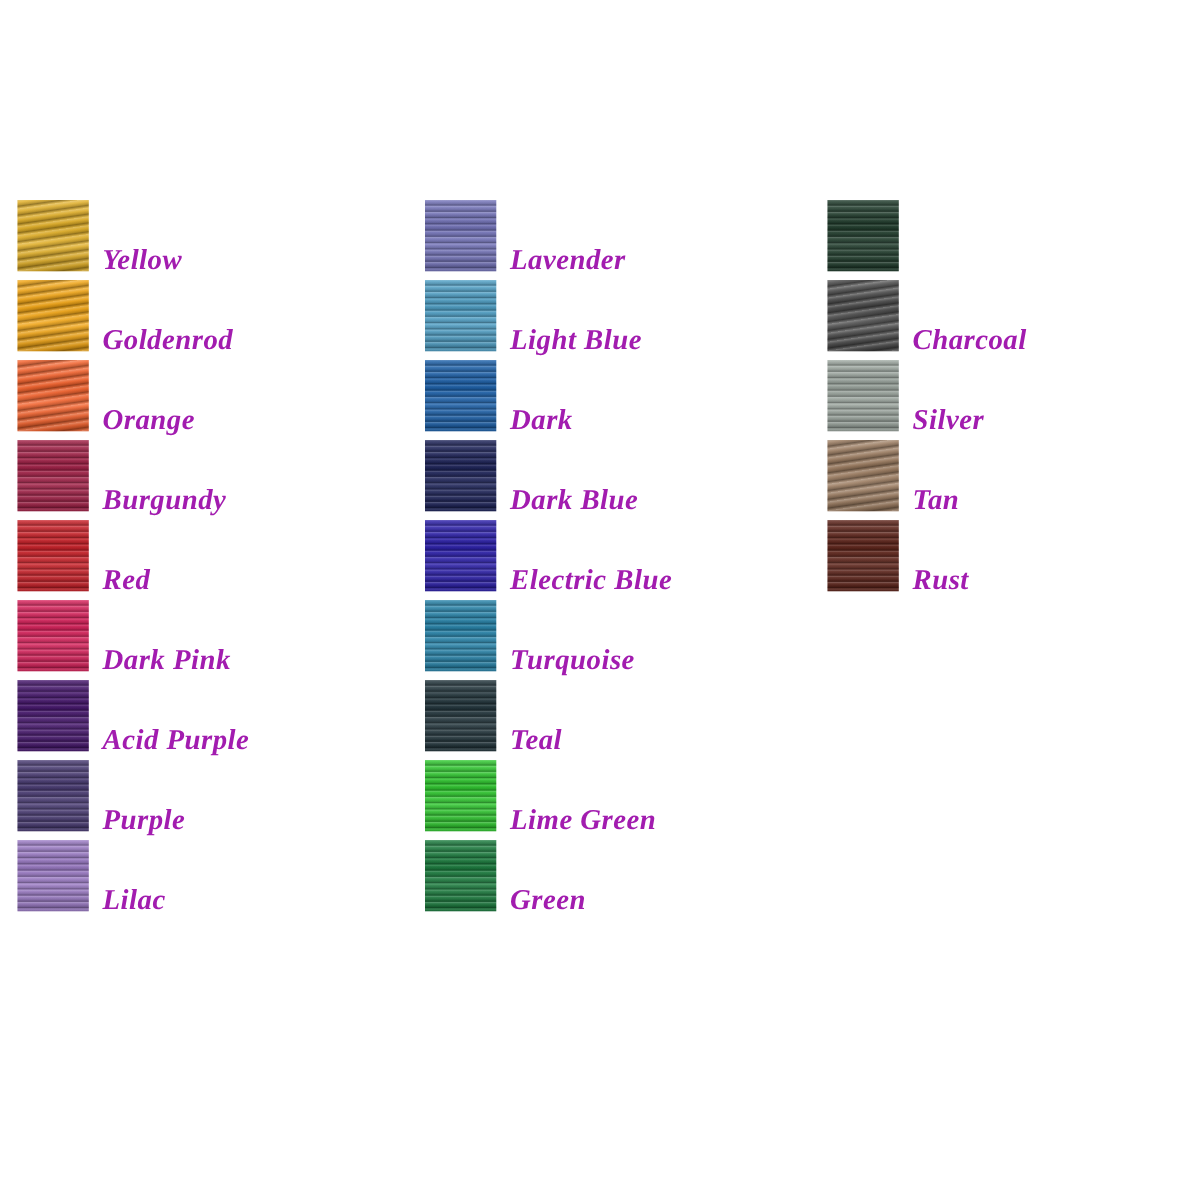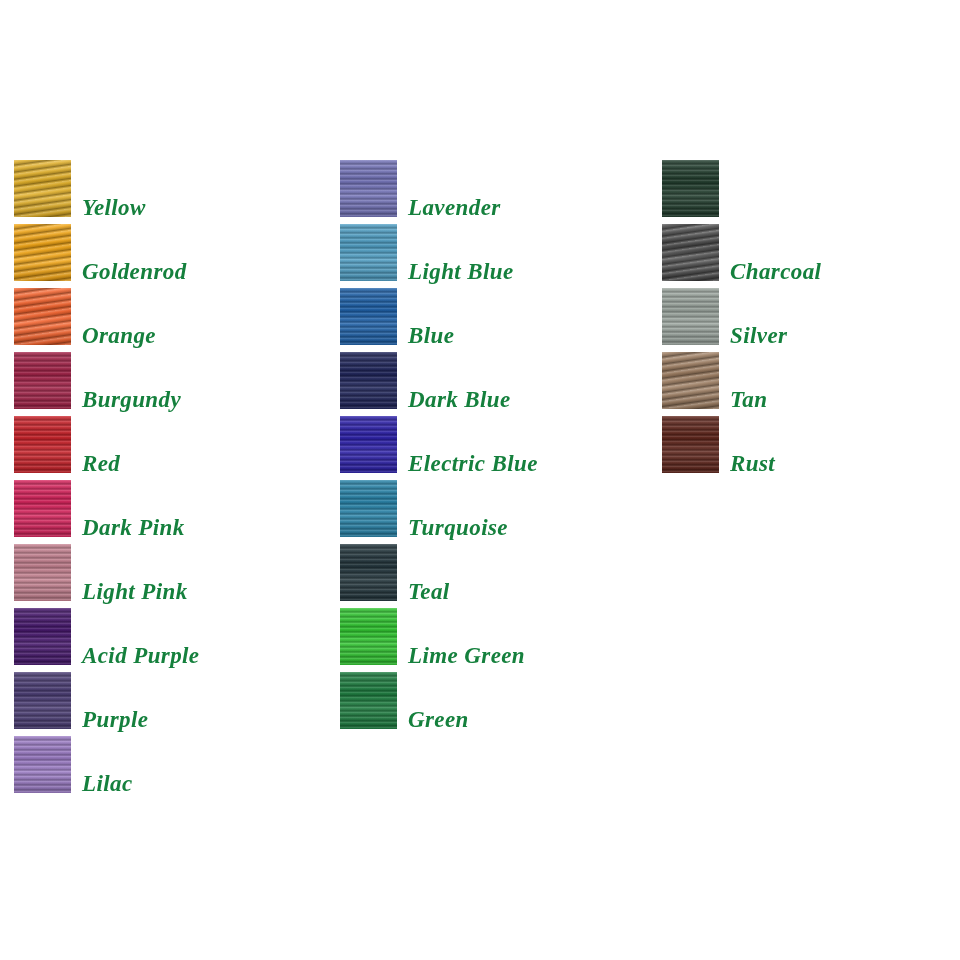--- a/index.html
+++ b/index.html
@@ -95,21 +95,21 @@
       rgba(0,0,0,0.16) 3px,
       rgba(0,0,0,0.28) 4px
     );
   }
 
   .swatch-label {
     position: absolute;
     left: 68px;
     bottom: 4px;
     white-space: pre;
-    color: #15803d;
+    color: #a21caf;
     font-family: "Liberation Serif", "DejaVu Serif", serif;
     font-style: italic;
     font-weight: bold;
     font-size: 23px;
     line-height: 25px;
     letter-spacing: 0.4px;
   }
   .swatch-row.tall { height: 70px; }
   .swatch-row.tall .swatch-label {
     bottom: -22px;
@@ -162,27 +162,20 @@
         <div class="swatch-label">Red</div>
       </div>
       <div class="swatch-row">
         <div class="swatch" style="background-color: rgb(214, 33, 90);">
           <div class="weave sheen"></div>
           <div class="weave lines"></div>
         </div>
         <div class="swatch-label">Dark Pink</div>
       </div>
       <div class="swatch-row">
-        <div class="swatch" style="background-color: rgb(196, 128, 143);">
-          <div class="weave sheen"></div>
-          <div class="weave lines"></div>
-        </div>
-        <div class="swatch-label">Light Pink</div>
-      </div>
-      <div class="swatch-row">
         <div class="swatch" style="background-color: rgb(68, 21, 107);">
           <div class="weave sheen"></div>
           <div class="weave lines"></div>
         </div>
         <div class="swatch-label">Acid Purple</div>
       </div>
       <div class="swatch-row">
         <div class="swatch" style="background-color: rgb(72, 58, 114);">
           <div class="weave sheen"></div>
           <div class="weave lines"></div>
@@ -210,21 +203,21 @@
           <div class="weave sheen"></div>
           <div class="weave lines"></div>
         </div>
         <div class="swatch-label">Light Blue</div>
       </div>
       <div class="swatch-row">
         <div class="swatch" style="background-color: rgb(27, 95, 168);">
           <div class="weave sheen"></div>
           <div class="weave lines"></div>
         </div>
-        <div class="swatch-label">Blue</div>
+        <div class="swatch-label">Dark</div>
       </div>
       <div class="swatch-row">
         <div class="swatch" style="background-color: rgb(27, 33, 87);">
           <div class="weave sheen"></div>
           <div class="weave lines"></div>
         </div>
         <div class="swatch-label">Dark Blue</div>
       </div>
       <div class="swatch-row">
         <div class="swatch" style="background-color: rgb(42, 30, 168);">

